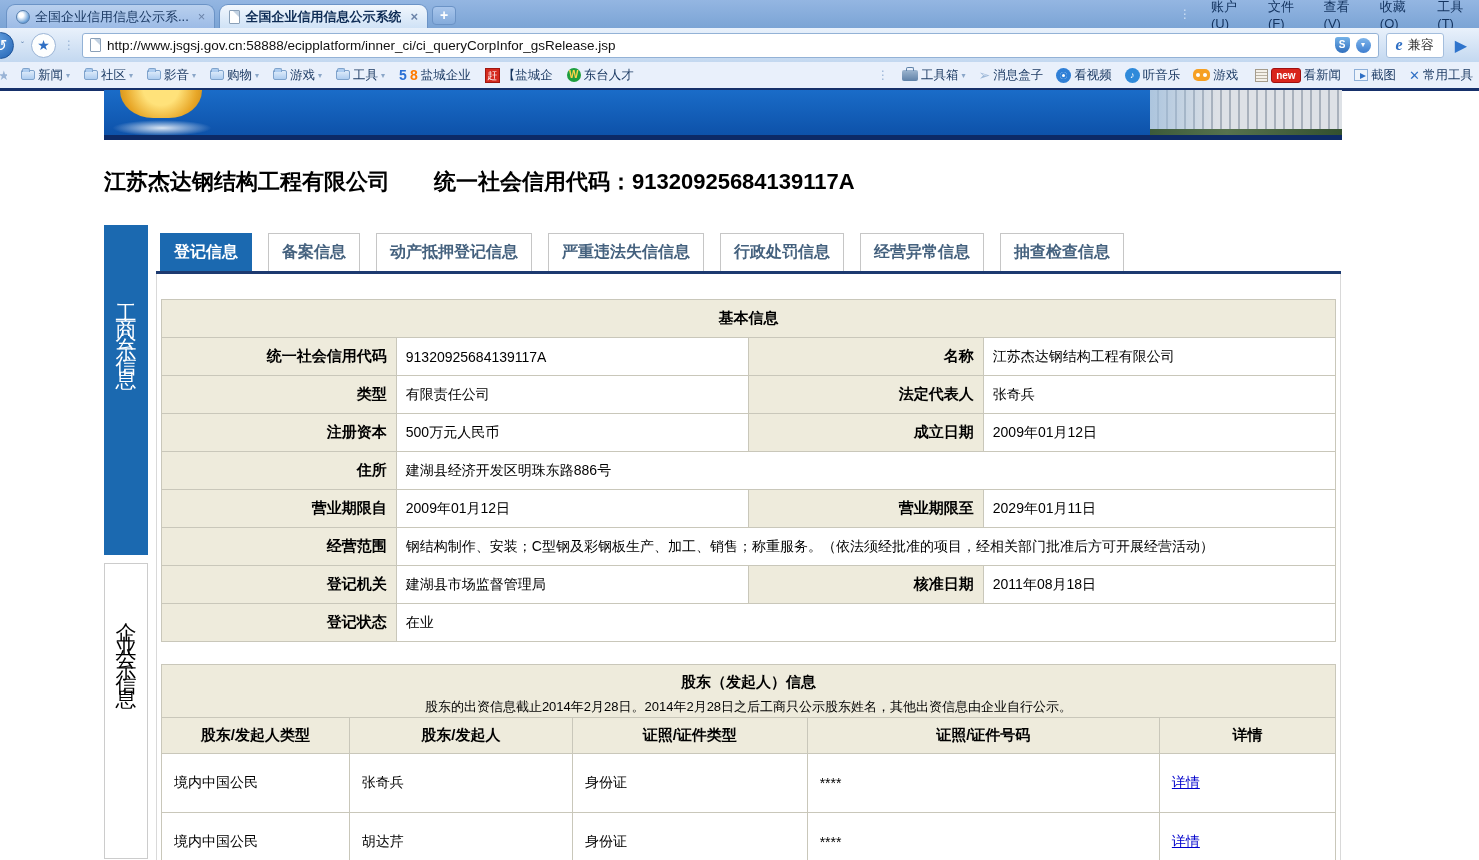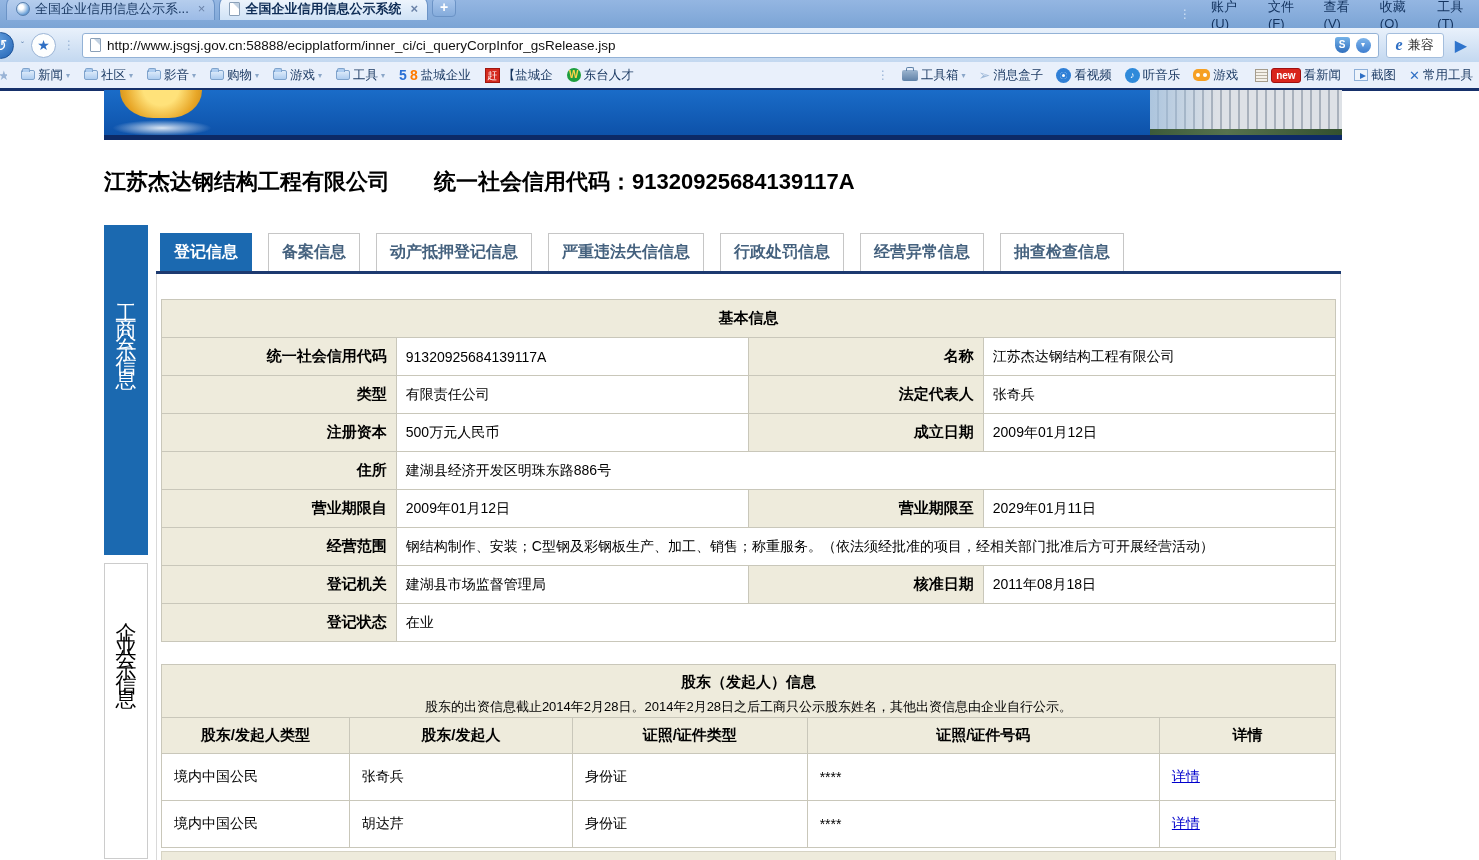--- a/index.html
+++ b/index.html
@@ -1,21 +1,21 @@
 <!DOCTYPE html>
 <html><head>
 <meta charset="utf-8">
 <style>
   * { box-sizing: border-box; margin: 0; padding: 0; }
   html,body { width:1479px; height:860px; overflow:hidden; background:#fff;
     font-family:"Liberation Sans","DejaVu Sans",sans-serif; }
 
   
   .tabbar { height:28px; background:linear-gradient(#94b6e2,#7ba4d5);
-    display:flex; align-items:flex-end; padding:0 0 8px 6px; position:relative; }
+    display:flex; align-items:flex-end; padding:0 0 0 6px; position:relative; }
   .btab { display:flex; align-items:center; gap:5px; height:24px; padding:0 9px;
     border:1px solid #6b93c6; border-bottom:none; border-radius:9px 9px 0 0;
     background:linear-gradient(#b9d0ee,#9cbbe6); font-size:13px; color:#16355f;
     max-width:215px; margin-right:4px; cursor:default; }
   .btab.active { background:linear-gradient(#f2f7fd,#cfe2f6); font-weight:bold; color:#0e2c55; }
   .tab-close { color:#6b83a8; font-size:13px; margin-left:4px; }
   .fav-globe { width:14px; height:14px; border-radius:50%; flex:none;
     background:radial-gradient(circle at 35% 35%, #fff 0 20%, #6aa0d8 70%, #3c6ea8 100%);
     border:1px solid #577fae; }
   .doc-ic { width:11px; height:14px; background:#fff; border:1px solid #8aa0b8;
@@ -136,21 +136,21 @@
   .t1 .th { background:#eeebdc; text-align:center; font-weight:bold; font-size:15px; color:#000; }
   .t1 .lbl { background:#eeebdc; text-align:right; font-weight:bold; font-size:15px; color:#000; }
   .t1 .val { background:#fff; text-align:left; font-size:14px; color:#000; }
 
   .t2 { margin-top:22px; }
   .t2 .cap { background:#eeebdc; padding:8px 10px 1px; }
   .cap-title { text-align:center; font-weight:bold; font-size:15px; color:#000; margin-bottom:6px; }
   .cap-note { text-align:center; font-size:13px; color:#000; }
   .t2 .hd td { background:#eeebdc; height:36px; text-align:center; font-weight:bold;
     font-size:15px; color:#000; padding:2px 6px; }
-  .t2 .dr td { background:#fff; height:40px; font-size:14px; color:#000; padding:14px 12px; }
+  .t2 .dr td { background:#fff; height:40px; font-size:14px; color:#000; padding:20px 12px; }
   a.detail { color:#0000cc; text-decoration:underline; font-size:14px; }
 
   .next-strip { margin-top:3px; height:13px; background:#eeebdc;
     border:1px solid #d6d3c4; border-bottom:none; }
 </style>
 </head>
 <body>
 
 <div class="tabbar">
   <div class="btab">

